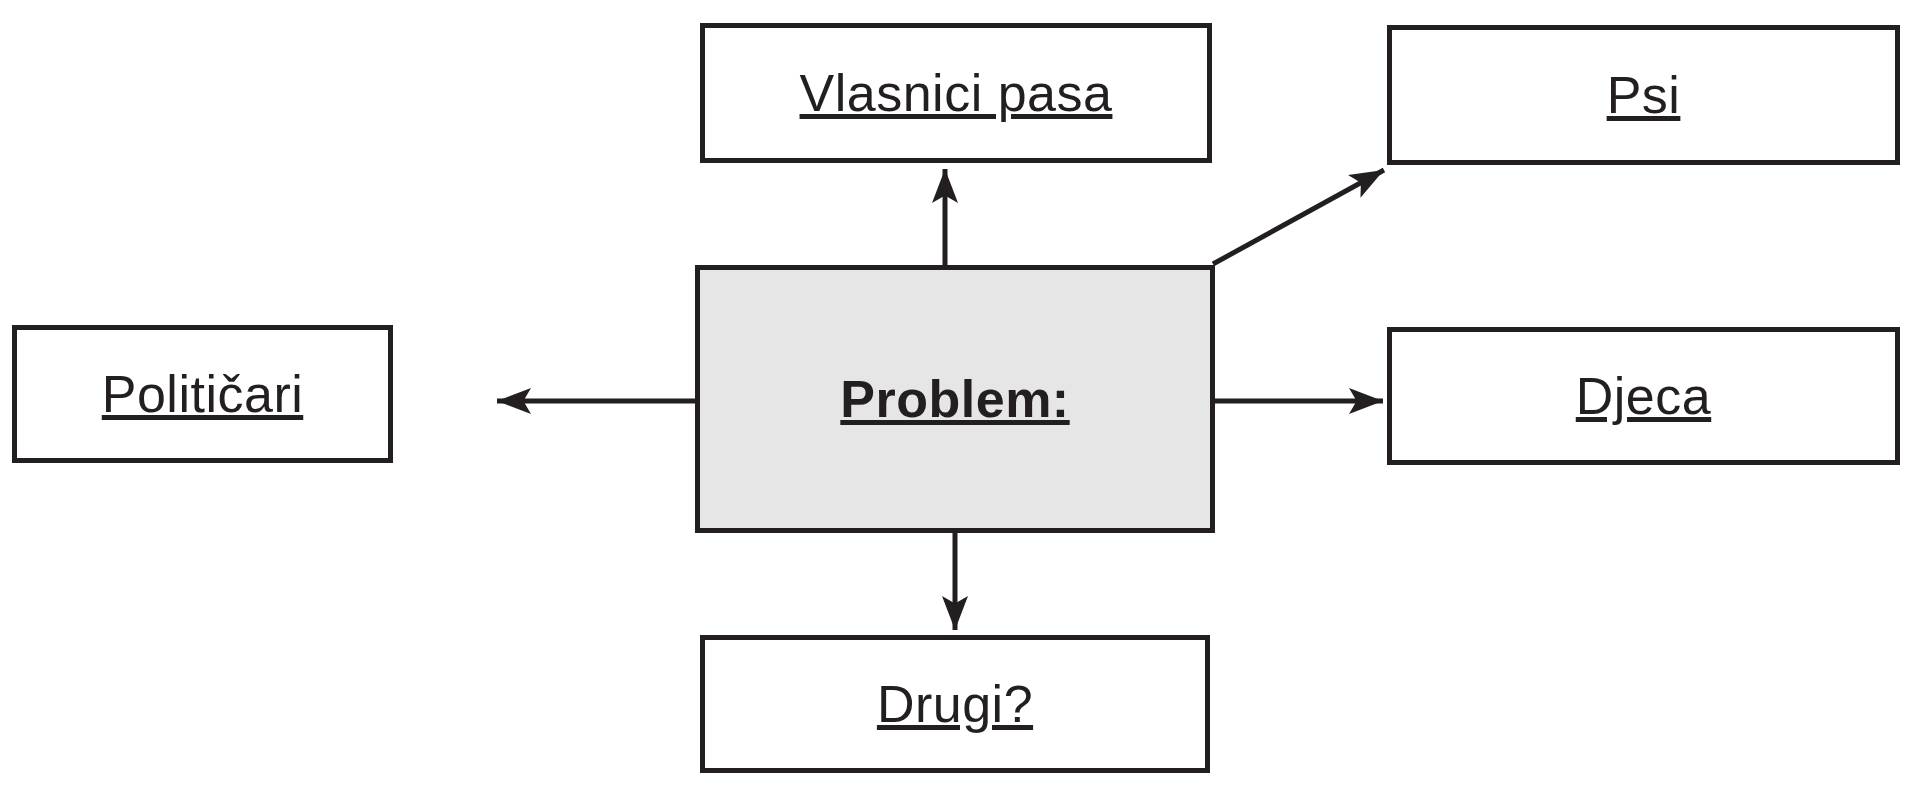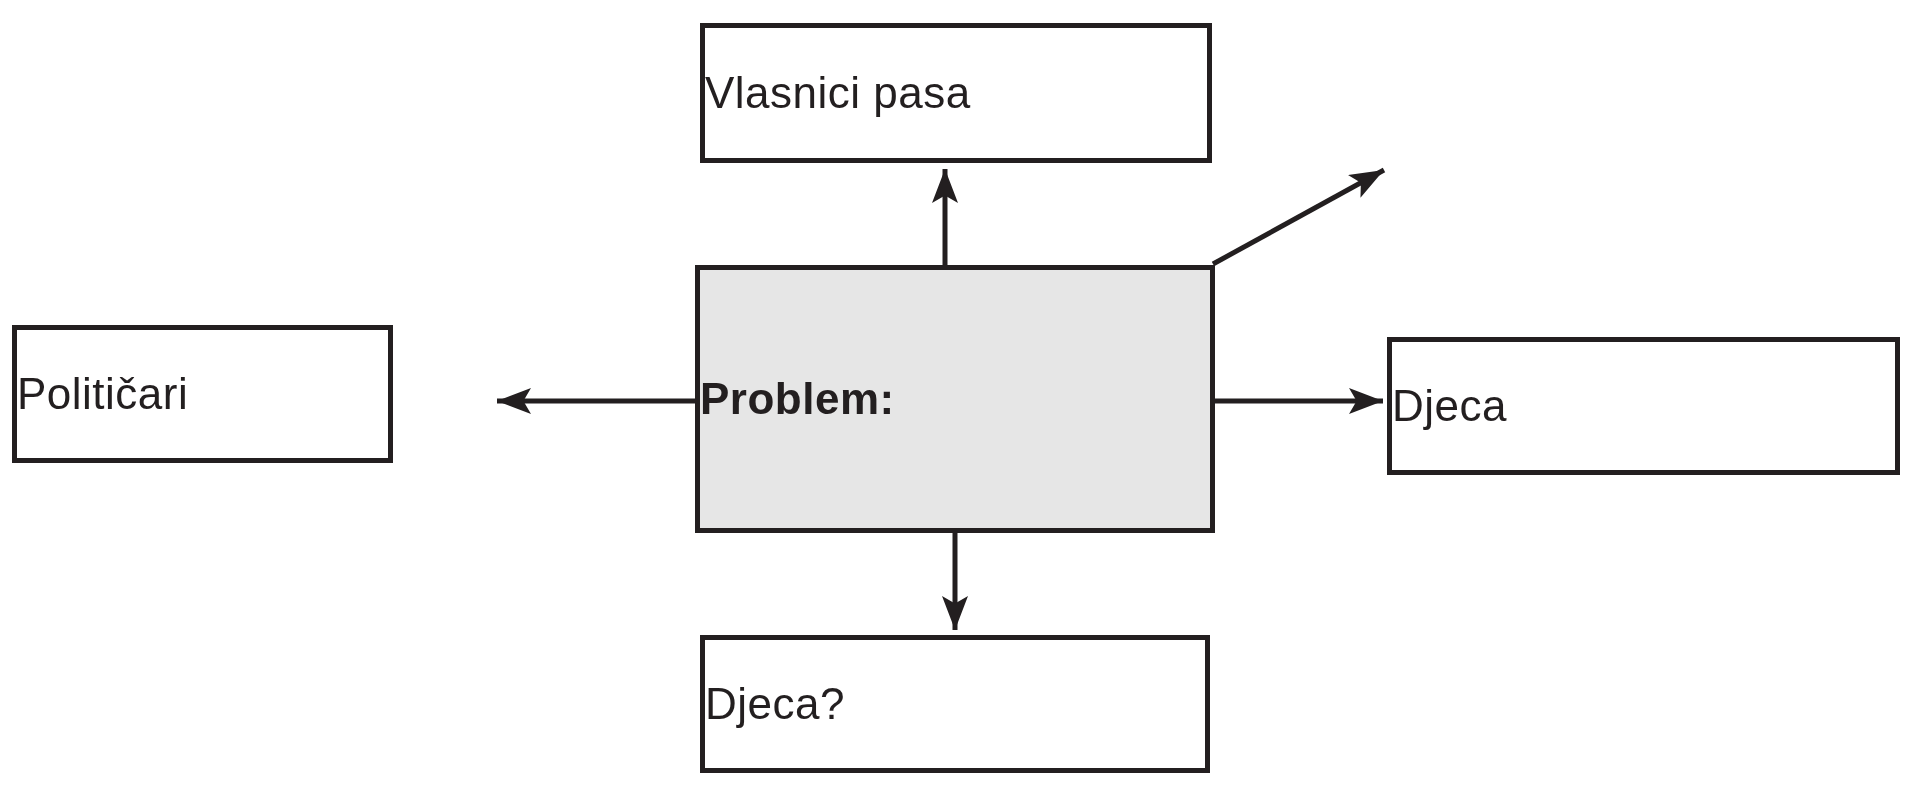--- a/index.html
+++ b/index.html
@@ -16,37 +16,38 @@
     font-family:"Liberation Sans","DejaVu Sans",sans-serif;
     color:var(--stroke);
     overflow:hidden;
   }
   .arrows{position:absolute;left:0;top:0;width:1929px;height:798px;}
   .node{
     position:absolute;
     box-sizing:border-box;
     border:5px solid var(--stroke);
     background:var(--node-fill);
-    display:flex;align-items:center;justify-content:flex-start;
+    display:flex;align-items:center;justify-content:center;
     text-align:center;
-    font-size:44px;
+    font-size:52px;
     letter-spacing:0.5px;
+    text-decoration:underline;
   }
   .node.central{
     background:var(--central-fill);
     flex-direction:row;
     line-height:1.55;
   }
   .central .heading{font-weight:bold;}
   
   #box-vlasnici{left:700px;top:23px;width:512px;height:140px;}
   #box-psi{left:1387px;top:25px;width:513px;height:140px;}
   #box-politicari{left:12px;top:325px;width:381px;height:138px;}
   #box-central{left:695px;top:265px;width:520px;height:268px;}
-  #box-djeca{left:1387px;top:327px;width:513px;height:138px;margin-top:10px;}
+  #box-djeca{left:1387px;top:327px;width:513px;height:138px;}
   #box-drugi{left:700px;top:635px;width:510px;height:138px;}
   line{stroke:var(--stroke);stroke-width:5;}
 </style>
 </head>
 <body>
 
 <div class="canvas">
 
   <svg class="arrows" viewBox="0 0 1929 798" xmlns="http://www.w3.org/2000/svg">
     <defs>
@@ -58,30 +59,33 @@
     <line x1="1213" y1="264" x2="1384" y2="170" marker-end="url(#ah)"></line>
     <line x1="1214" y1="401" x2="1383" y2="401" marker-end="url(#ah)"></line>
     <line x1="696" y1="401" x2="497" y2="401" marker-end="url(#ah)"></line>
     <line x1="955" y1="533" x2="955" y2="630" marker-end="url(#ah)"></line>
   </svg>
 
   <div class="node" id="box-vlasnici">
     <span>Vlasnici pasa</span>
   </div>
 
+  <div class="node" id="box-psi">
+    <span>Psi</span>
+  </div>
 
   <div class="node" id="box-politicari">
     <span>Političari</span>
   </div>
 
   <div class="node central" id="box-central">
     <span class="heading">Problem:</span>
   </div>
 
   <div class="node" id="box-djeca">
     <span>Djeca</span>
   </div>
 
   <div class="node" id="box-drugi">
-    <span>Djeca?</span>
+    <span>Drugi?</span>
   </div>
 
 </div>
 
 </body></html>

